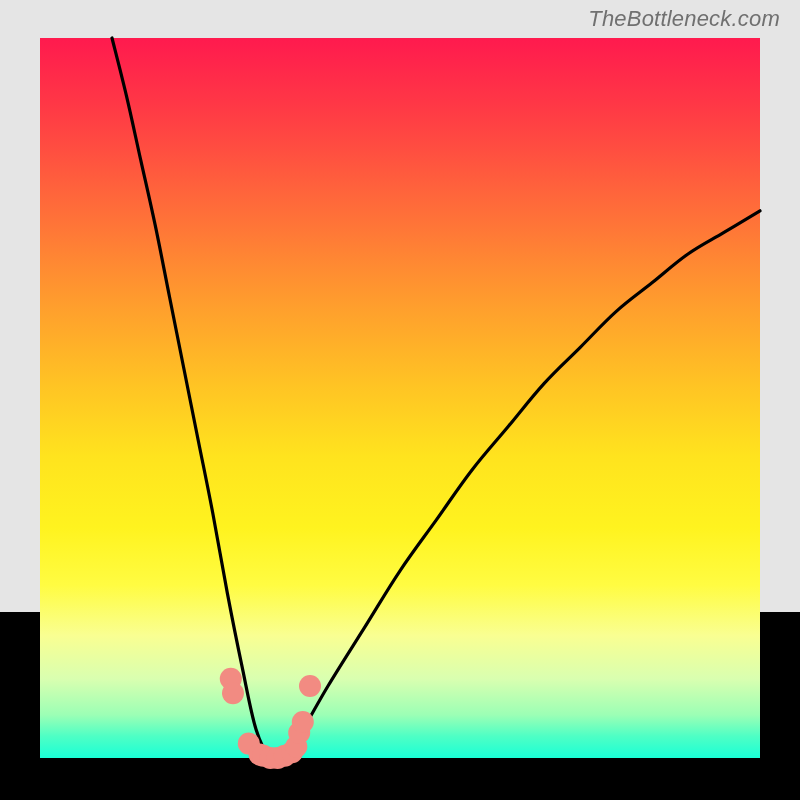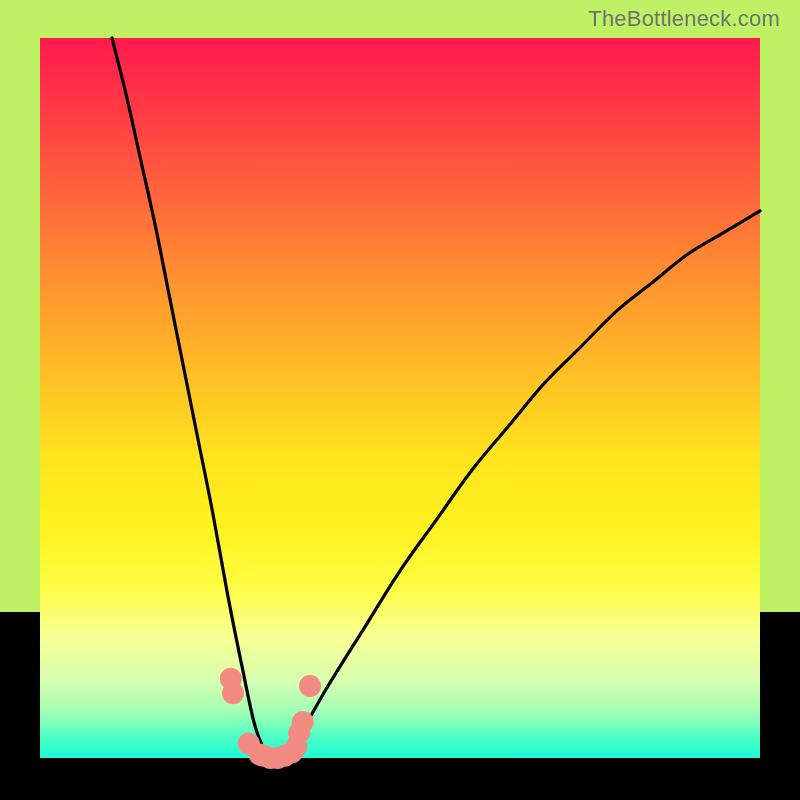--- a/index.html
+++ b/index.html
@@ -8,21 +8,22 @@
     width: 800px;
     height: 800px;
     overflow: hidden;
     background: #000;
     font-family: Arial, Helvetica, sans-serif;
   }
   .frame {
     position: absolute;
     left: 0; top: 0;
     width: 800px; height: 612px;
-    background: #bef264;
+    background: #e5e5e5;
+    font-style: italic;
   }
   .plot {
     position: absolute;
     left: 40px;
     top: 38px;
     width: 720px;
     height: 720px;
     background: linear-gradient(to bottom,
       #ff1a4e 0%,
       #ff3a45 10%,

